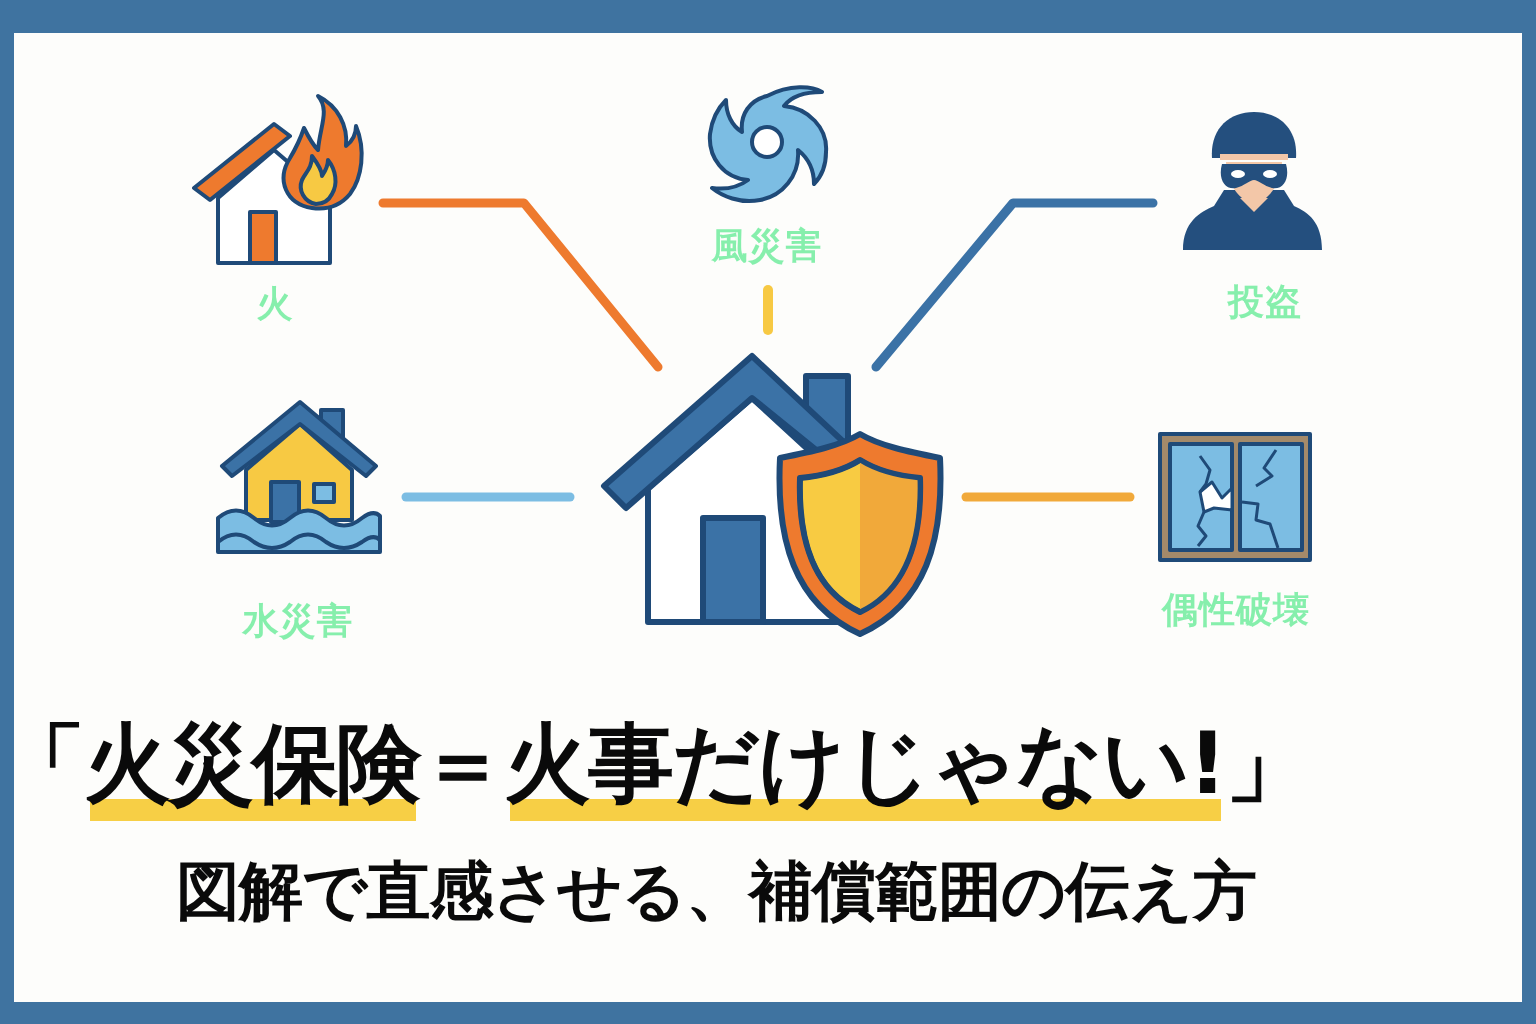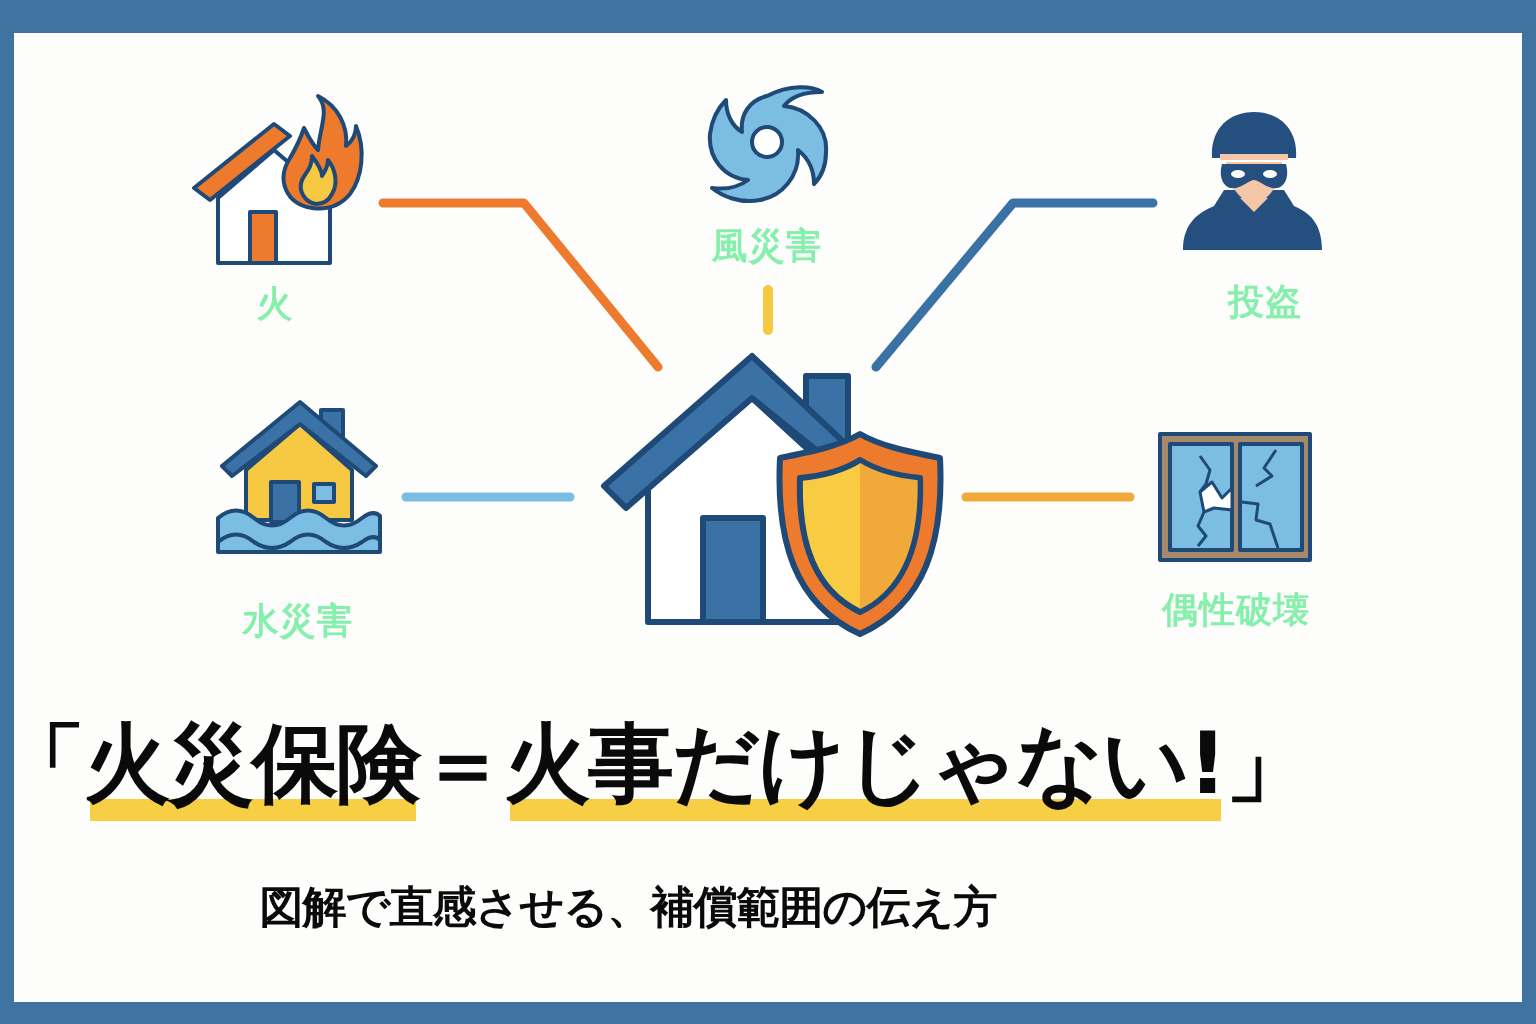--- a/index.html
+++ b/index.html
@@ -2,23 +2,23 @@
 <html><head>
 <meta charset="utf-8">
 <style>
   html, body { margin:0; padding:0; }
   body { width:1536px; height:1024px; background:#3f73a0; position:relative; overflow:hidden;
          font-family:"DejaVu Sans","Liberation Sans",sans-serif; }
   .canvas { position:absolute; left:14px; top:33px; width:1508px; height:969px; background:#fdfdfb; }
   .diagram { position:absolute; left:0; top:0; width:1536px; height:1024px; }
   .label { position:absolute; font-weight:bold; color:#86efac; font-size:36px; letter-spacing:1px;
            text-align:center; transform:translateX(-50%); white-space:nowrap; }
-  .title { position:absolute; left:0; width:1256px; text-align:center; font-weight:bold; color:#0a0a0a; white-space:nowrap; }
+  .title { position:absolute; left:0; width:1256px; text-align:right; font-weight:bold; color:#0a0a0a; white-space:nowrap; }
   .title-1 { top:706px; font-size:86px; letter-spacing:-2px; }
-  .title-2 { top:848px; font-size:44px; letter-spacing:-1px;margin-top:30px; }
+  .title-2 { top:848px; font-size:64px; letter-spacing:-1px; }
   .hl { position:relative; display:inline-block; }
   .hl::after { content:""; position:absolute; left:6px; right:4px; bottom:2px; height:22px; background:#f7cf45; z-index:-1; }
   .title-1 span { position:relative; z-index:1; }
 </style>
 </head>
 <body>
 
 <div class="canvas"></div>
 
 <svg class="diagram" viewBox="0 0 1536 1024" xmlns="http://www.w3.org/2000/svg">

